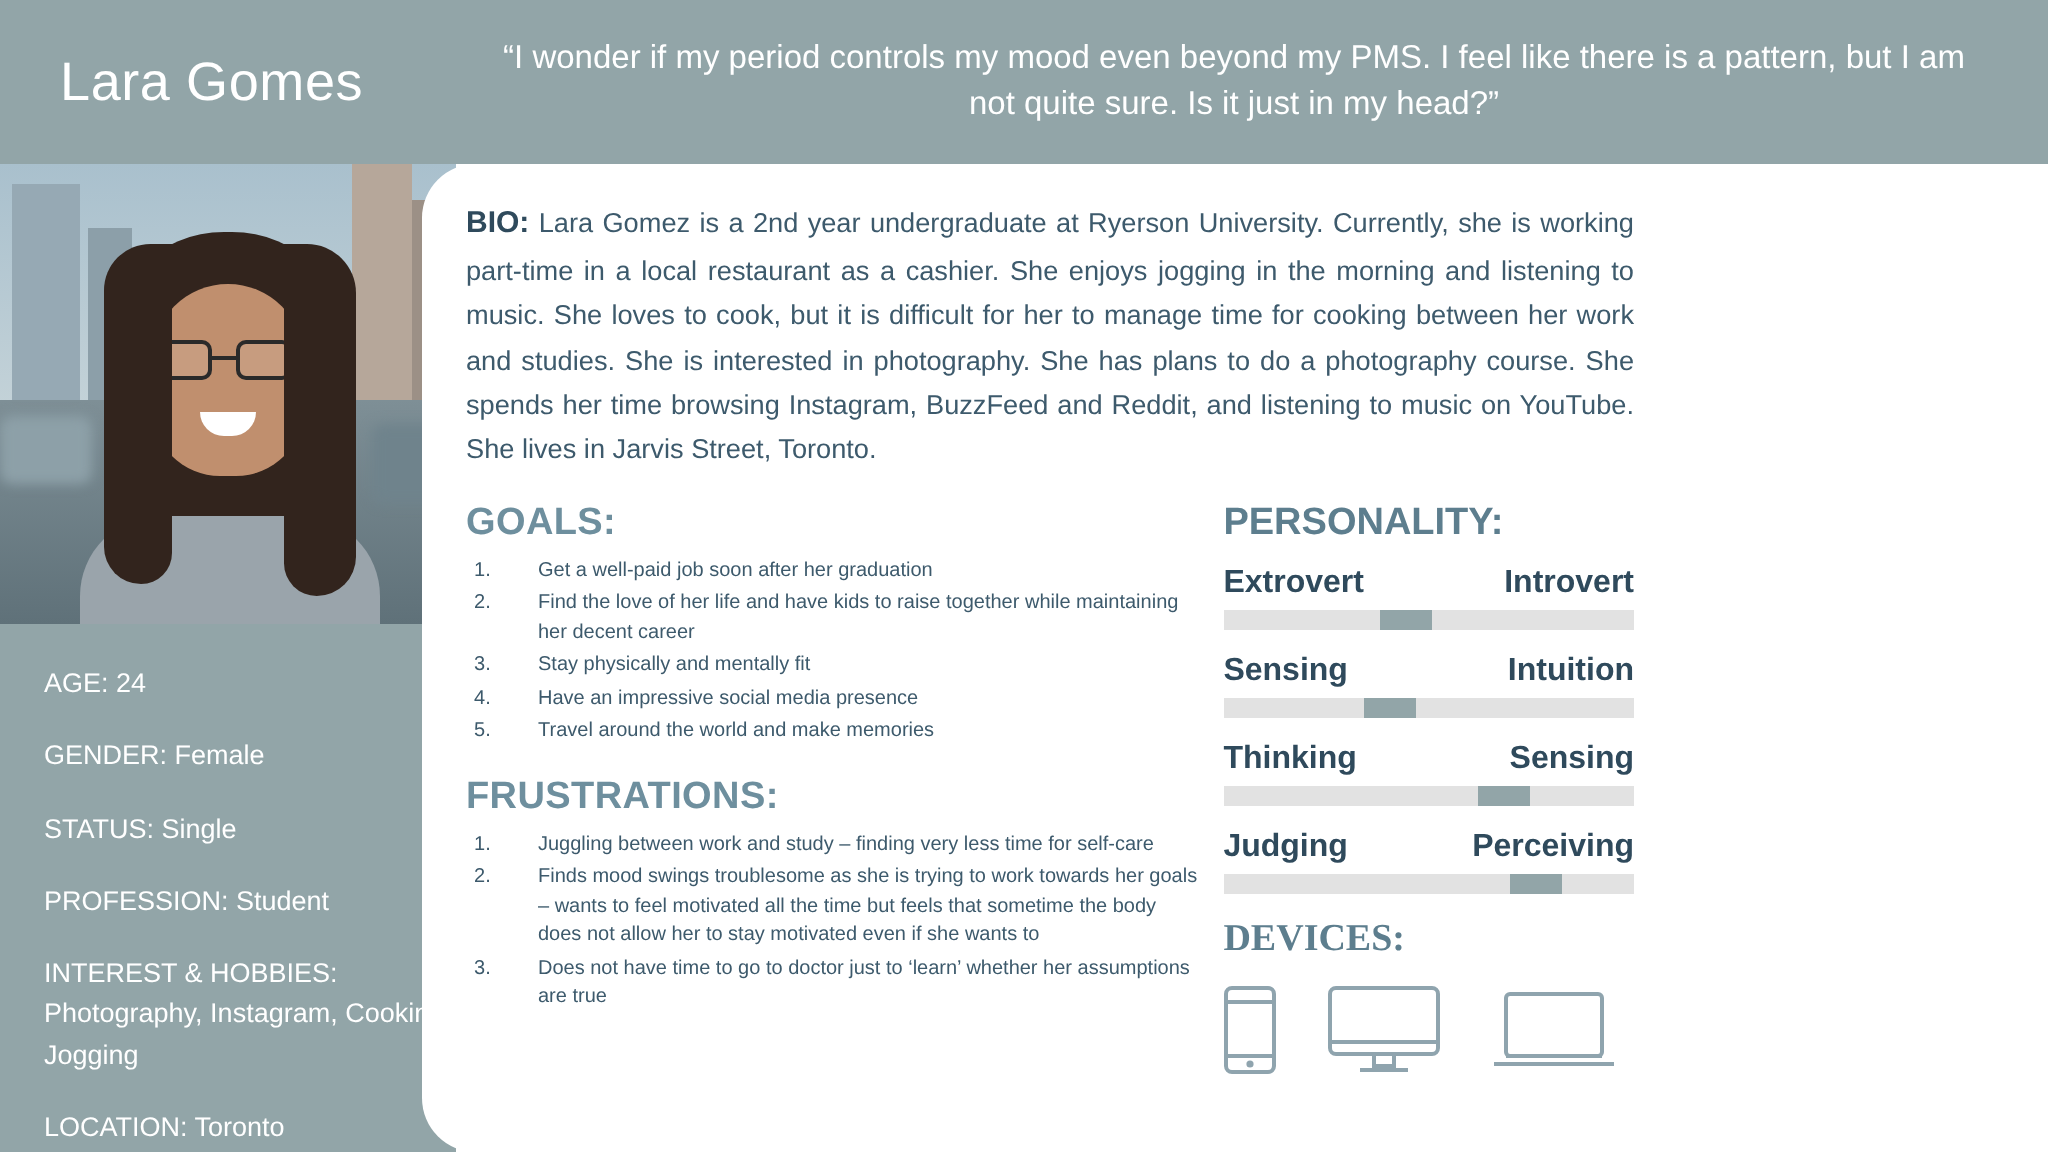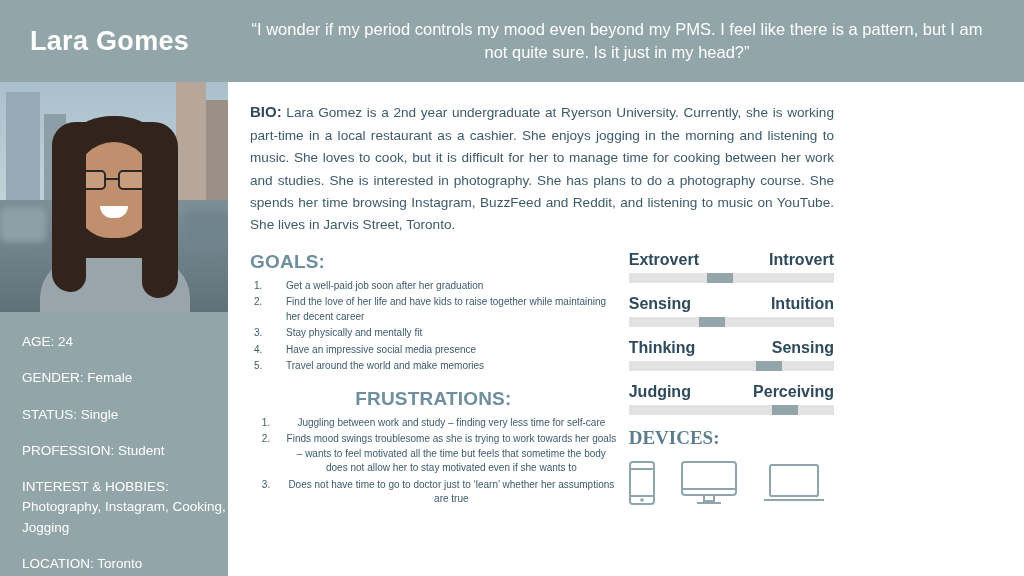--- a/index.html
+++ b/index.html
@@ -12,21 +12,21 @@
   .page { position: relative; width: 1024px; height: 576px; background:#fff; }
 
   
   .header {
     position: absolute; left: 0; top: 0; width: 1024px; height: 82px;
     background: #92a5a8;
     display: flex; align-items: center;
   }
   .header-name {
     width: 228px; padding-left: 30px;
-    color: #ffffff; font-size: 27px; font-weight: bold;
+    color: #ffffff; font-size: 27px; font-weight: normal;
     letter-spacing: .3px;
   }
   .header-quote {
     flex: 1; padding: 0 28px 0 10px;
     color: #ffffff; font-size: 16.5px; line-height: 1.42;
     text-align: center;
   }
 
   
   .left-col {
@@ -66,21 +66,21 @@
   .ph-hairfront-r { position:absolute; left:142px; top:40px; width:36px; height:176px;
     background:#32241d; border-radius:0 30px 24px 20px; }
 
   .info { padding: 20px 0 0 22px; color: #ffffff; font-size: 13.5px; line-height: 1.5; }
   .info-row { margin-bottom: 16px; }
   .info-row:last-child { margin-bottom: 0; }
   .hobbies-list { }
 
   
   .main {
-    position: absolute; left: 228px; top: 82px; width: 632px; height: 494px;
+    position: absolute; left: 211px; top: 82px; width: 632px; height: 494px;
     background: #ffffff; padding: 18px 26px 0 22px; border-radius: 27px;
   }
   .bio {
     color: #3d5a6c; font-size: 13.6px; line-height: 1.65; text-align: justify;
   }
   .bio b { font-size: 15px; color:#2f4a5c; }
 
   .cols { display: flex; margin-top: 14px; }
   .col-left { width: 480px; padding-right: 12px; }
   .col-right { width: 262px; }
@@ -92,21 +92,21 @@
   ol.numlist { list-style: none; counter-reset: item; }
   ol.numlist li {
     counter-increment: item;
     position: relative; padding-left: 36px; margin-bottom: 2px;
     color: #3d5a6c; font-size: 10px; line-height: 1.45;
   }
   ol.numlist li::before {
     content: counter(item) ".";
     position: absolute; left: 4px; top: 0; width: 24px;
   }
-  .frustrations { margin-top: 14px; text-align: center; }
+  .frustrations { margin-top: 14px; }
 
   
   .pers-title { color:#5d7e8e; font-size:19px; font-weight:bold; margin-bottom:10px; }
   .trait { margin-bottom: 12px; }
   .trait-labels {
     display:flex; justify-content:space-between;
     color:#2f4a5c; font-size:16px; font-weight:bold; margin-bottom:4px;
   }
   .bar { position:relative; height:10px; background:#e2e2e2; }
   .knob { position:absolute; top:0; height:10px; width:26px; background:#92a5a8; }
@@ -181,20 +181,21 @@
           <div class="sec-title">FRUSTRATIONS:</div>
           <ol class="numlist">
             <li>Juggling between work and study – finding very less time for self-care</li>
             <li>Finds mood swings troublesome as she is trying to work towards her goals – wants to feel motivated all the time but feels that sometime the body does not allow her to stay motivated even if she wants to</li>
             <li>Does not have time to go to doctor just to ‘learn’ whether her assumptions are true</li>
           </ol>
         </div>
       </div>
 
       <div class="col-right">
+        <div class="pers-title">PERSONALITY:</div>
 
         <div class="trait">
           <div class="trait-labels">
             <span>Extrovert</span>
             <span>Introvert</span>
           </div>
           <div class="bar">
             <div class="knob" style="left:38%"></div>
           </div>
         </div>

